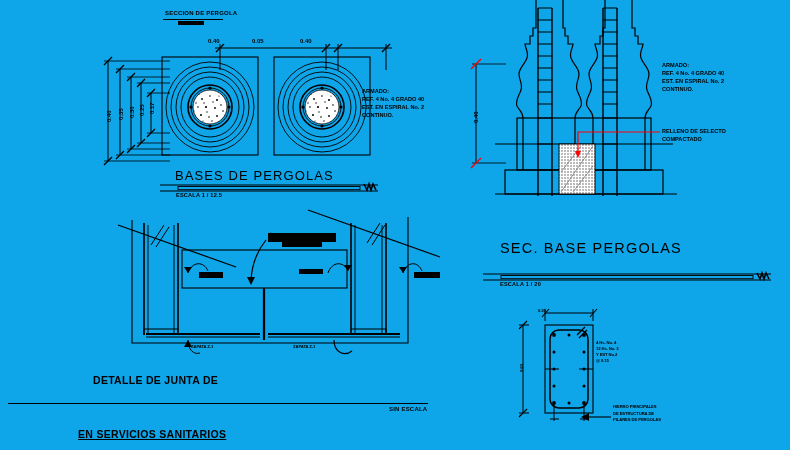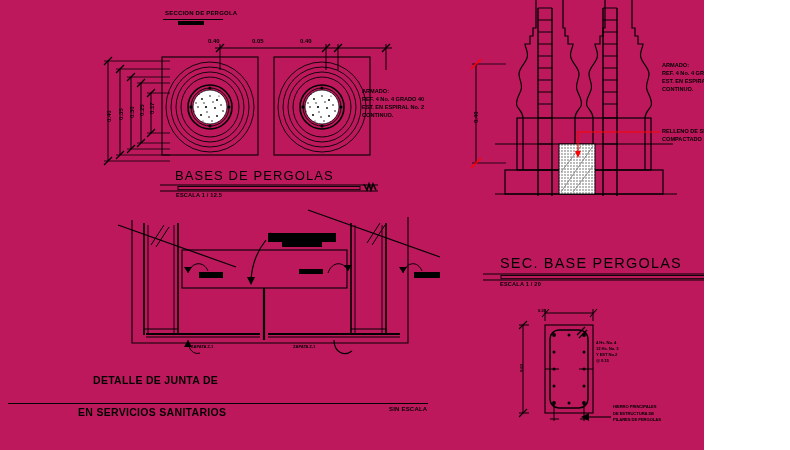--- a/index.html
+++ b/index.html
@@ -7,23 +7,23 @@
     margin: 0;
     padding: 0;
     background: #ffffff;
   }
   body {
     font-family: "Liberation Sans", sans-serif;
     color: #000000;
   }
   #sheet {
     position: relative;
-    width: 704px;
+    width: 790px;
     height: 450px;
-    background: #be185d;
+    background: #0ea5e9;
     overflow: hidden;
   }
   .abs { position: absolute; }
 
   
   .txt {
     position: absolute;
     font-family: "Liberation Sans", sans-serif;
     font-weight: bold;
     color: #000;
@@ -294,21 +294,21 @@
 
   <svg class="abs" style="left:560px; top:130px;" width="110" height="30">
     <path d="M100,2 L18,2 L18,25" stroke="#ff0000" stroke-width="1.2" fill="none"></path>
     <path d="M18,28 L15,21 L21,21 Z" fill="#ff0000"></path>
   </svg>
 
   <div class="txt t-note" style="left:662px; top:62px;"><span>ARMADO:</span><br><span>REF. 4 No. 4 GRADO 40</span><br><span>EST. EN ESPIRAL No. 2</span><br><span>CONTINUO.</span></div>
 
   <div class="txt t-note" style="left:662px; top:128px;"><span>RELLENO DE SELECTO</span><br><span>COMPACTADO</span></div>
 
-  <div class="txt t-title2" style="left:500px; top:255px;text-align:center;">SEC. BASE PERGOLAS</div>
+  <div class="txt t-title2" style="left:500px; top:240px;text-align:center;">SEC. BASE PERGOLAS</div>
   <svg class="abs" style="left:483px; top:271px;" width="300" height="14">
     <line x1="0" y1="3" x2="288" y2="3" stroke="#000" stroke-width="1"></line>
     <rect x="18" y="4.5" width="252" height="3.2" fill="none" stroke="#000" stroke-width="0.9"></rect>
     <line x1="0" y1="9" x2="288" y2="9" stroke="#000" stroke-width="1"></line>
     <path d="M274,2 L277,8 L279,2 L281,8 L283,2 L286,8" stroke="#000" stroke-width="1.6" fill="none"></path>
   </svg>
   <div class="txt t-scale" style="left:500px; top:281px;">ESCALA 1 / 20</div>
 
   <svg class="abs" style="left:118px; top:195px;" width="330" height="180">
 
@@ -366,21 +366,21 @@
   <div class="blackblob" style="left:282px; top:242px; width:40px; height:5px;"></div>
   <div class="blackblob" style="left:199px; top:272px; width:24px; height:6px;"></div>
   <div class="blackblob" style="left:299px; top:269px; width:24px; height:5px;"></div>
   <div class="blackblob" style="left:414px; top:272px; width:26px; height:6px;"></div>
 
   <div class="txt t-micro" style="left:191px; top:345px;">ZAPATA Z-1</div>
   <div class="txt t-micro" style="left:293px; top:345px;">ZAPATA Z-1</div>
 
   <div class="txt t-cap" style="left:78px; top:374px;padding-left:15px;">DETALLE DE JUNTA DE</div>
   <div class="hline" style="left:8px; top:403px; width:420px; height:1.4px;"></div>
-  <div class="txt t-cap" style="left:78px; top:406px;">EN SERVICIOS SANITARIOS</div>
+  <div class="txt t-cap" style="left:78px; top:428px;text-decoration:underline;">EN SERVICIOS SANITARIOS</div>
   <div class="txt t-head" style="left:389px; top:406px;">SIN ESCALA</div>
 
   <svg class="abs" style="left:515px; top:305px;" width="120" height="130">
 
     <line x1="30" y1="8" x2="78" y2="8" stroke="#000" stroke-width="1"></line>
     <line x1="30" y1="4" x2="30" y2="16" stroke="#000" stroke-width="1"></line>
     <line x1="78" y1="4" x2="78" y2="16" stroke="#000" stroke-width="1"></line>
     <line x1="27" y1="12" x2="34" y2="4" stroke="#000" stroke-width="1.1"></line>
     <line x1="75" y1="12" x2="82" y2="4" stroke="#000" stroke-width="1.1"></line>
 

